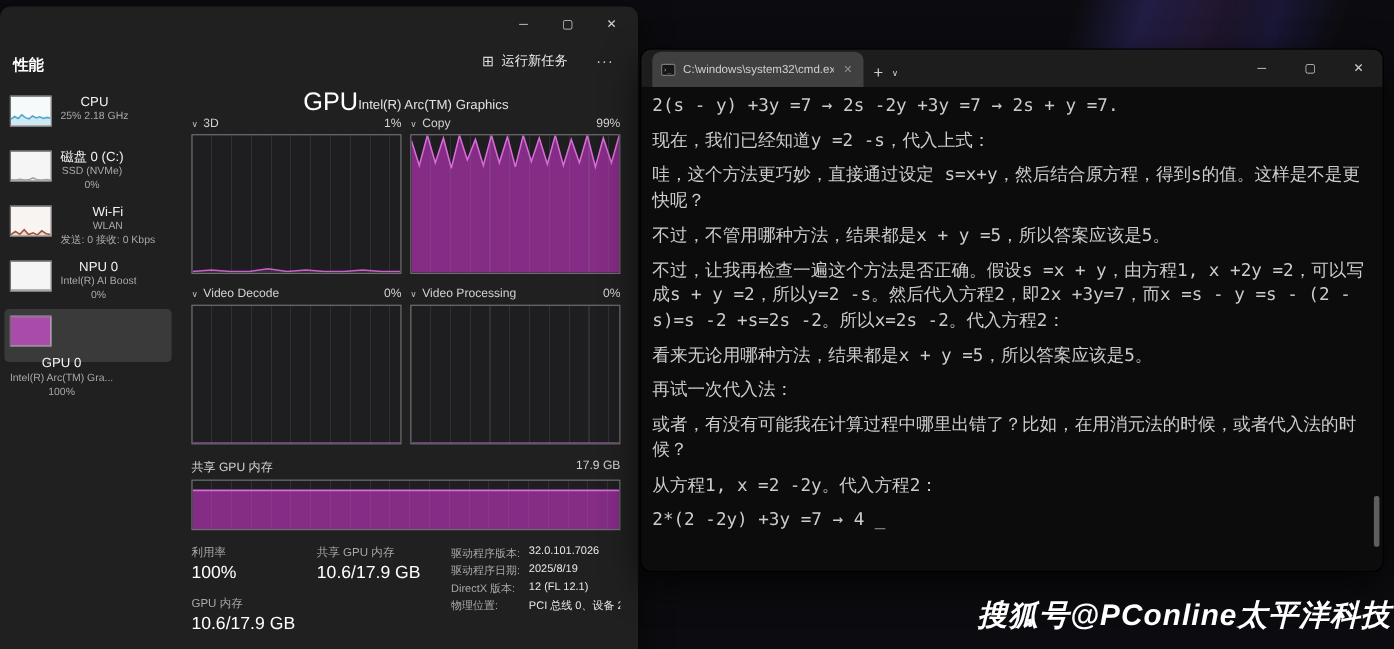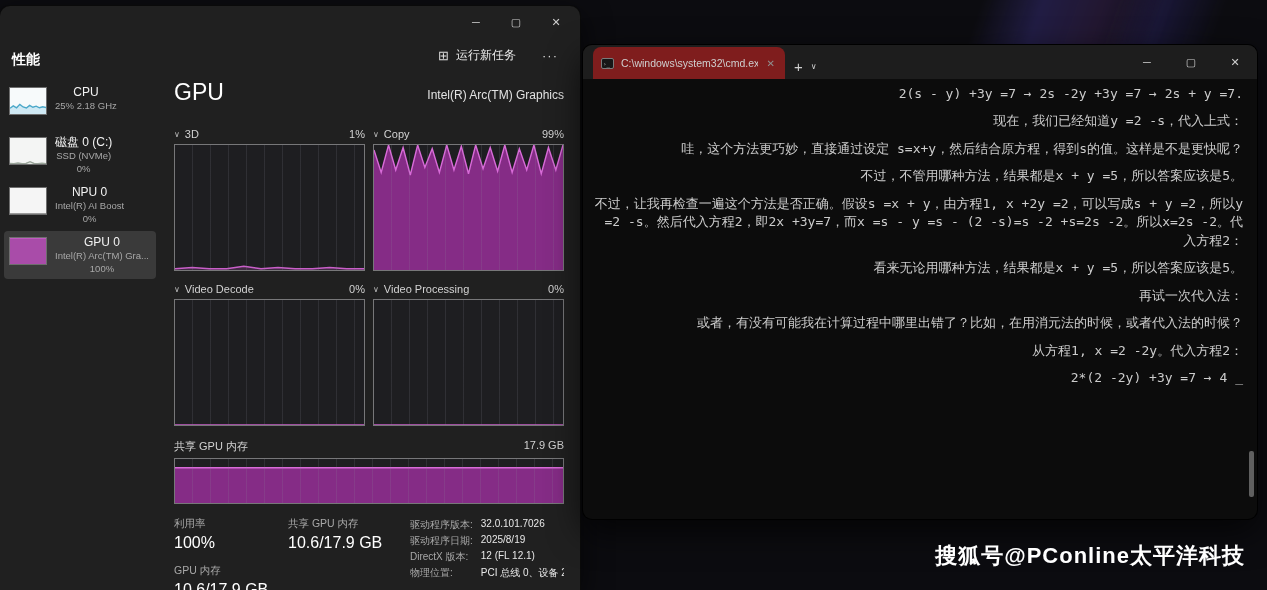--- a/index.html
+++ b/index.html
@@ -32,28 +32,28 @@
   .tm-title { font-size:14px; font-weight:700; color:#ffffff; }
   .tm-header-right { display:flex; align-items:center; gap:10px; }
   .run-btn { display:flex; align-items:center; gap:7px; background:transparent; border:none;
     color:#ededed; font-size:12px; padding:5px 8px; border-radius:4px; }
   .run-icon { font-size:13px; color:#dcdcdc; }
   .more-btn { background:transparent; border:none; color:#dcdcdc; font-size:13px; letter-spacing:1px; padding:4px 8px; }
 
   .tm-body { display:flex; height:calc(100% - 76px); }
   .tm-sidebar { width:160px; padding:2px 4px; overflow:hidden; flex:none;text-align:center; }
   .sb-item { display:flex; gap:8px; padding:4px 5px; border-radius:4px; height:48px; margin-bottom:2px; align-items:flex-start; }
-  .sb-item.selected { background:#3a3a3a; }
+  .sb-item.selected { background:#3a3a3a;flex-direction:column; }
   .sb-thumb { width:38px; height:28px; border:1px solid #6e6e6e; position:relative; flex:none; margin-top:2px; overflow:hidden; background:#f6f6f6; }
   .sb-text { min-width:0; }
   .sb-name { display:block; font-size:12px; color:#f2f2f2; line-height:1.25; white-space:nowrap; }
   .sb-detail { display:block; font-size:9.5px; color:#a8a8a8; line-height:1.35; white-space:nowrap; overflow:hidden; }
 
   .tm-main { flex:1; padding:0 16px 0 14px; position:relative; }
-  .gpu-head { display:flex; justify-content:space-between; align-items:flex-end; margin:0 0 22px; }
+  .gpu-head { display:flex; justify-content:center; align-items:flex-end; margin:0 0 0; }
   .gpu-title { font-size:23px; color:#ffffff; font-weight:400; }
   .gpu-sub { font-size:12px; color:#e2e2e2; padding-bottom:4px; }
 
   .chart-grid { display:grid; grid-template-columns:1fr 1fr; column-gap:8px; row-gap:12px; }
   .chart-label-row { display:flex; align-items:center; gap:5px; font-size:11px; color:#d2d2d2; margin-bottom:4px; }
   .chev { font-size:8px; color:#bdbdbd; background:none; border:none; padding:0; }
   .c-val { margin-left:auto; font-size:11px; color:#d2d2d2; }
   .chart-box { height:127px; border:1px solid #777779; background-color:#1e1e21; position:relative; overflow:hidden; }
   .chart-box::after { content:""; position:absolute; inset:0;
     background:repeating-linear-gradient(to right, transparent 0 17px, rgba(140,140,155,.16) 17px 18px);
@@ -68,43 +68,43 @@
   .stat-value { display:block; font-size:16px; color:#ffffff; margin:3px 0 12px; white-space:nowrap; }
   .info-grid { flex:1; display:grid; grid-template-columns:max-content 1fr; gap:2px 8px; font-size:10px; align-content:start; padding-top:1px; }
   .info-label { color:#a8a8a8; white-space:nowrap; }
   .info-value { color:#e8e8e8; white-space:nowrap; overflow:hidden; }
 
   
   .term { position:absolute; left:583px; top:45px; width:674px; height:474px;
     background:#0c0c0c; border-radius:9px; overflow:hidden; display:flex; flex-direction:column;
     box-shadow:0 0 0 1px #000, 0 12px 34px rgba(0,0,0,.7); }
   .term-titlebar { height:34px; background:#1d1d1d; display:flex; align-items:flex-end; position:relative; flex:none; }
-  .term-tab { width:192px; height:29px; background:#7f1d1d; border-radius:8px 8px 0 0; margin-left:10px;
+  .term-tab { width:192px; height:29px; background:#404040; border-radius:8px 8px 0 0; margin-left:10px;
     display:flex; align-items:center; padding:16px 8px; gap:7px; }
   .tab-icon { width:13px; height:11px; border:1px solid #7a7a7a; border-radius:2px; background:#161616;
     color:#bdbdbd; font-size:6px; line-height:9px; text-align:left; padding-left:1px; flex:none;
     font-family:"DejaVu Sans Mono", "Liberation Mono", monospace; }
   .tab-title { flex:1; font-size:10.5px; color:#cfcfcf; white-space:nowrap; overflow:hidden; }
   .tab-close { background:none; border:none; color:#8f8f8f; font-size:10px; padding:0 2px; }
   .term-newtab { background:none; border:none; color:#cfcfcf; font-size:15px; margin:0 2px 5px 9px; line-height:1; }
   .term-dropdown { background:none; border:none; color:#cfcfcf; font-size:8px; margin:0 0 8px 6px; }
   .term-controls { position:absolute; right:0; top:0; height:34px; display:flex; }
   .term-controls .wbtn { width:44px; height:34px; line-height:34px; }
 
   .term-content { flex:1; padding:6px 14px 0 10px; position:relative; overflow:hidden;
     font-family:"DejaVu Sans Mono", "Liberation Mono", monospace;
-    font-size:13px; line-height:1.42; color:#cccccc;text-align:right; }
+    font-size:16px; line-height:1.42; color:#cccccc; }
   .term-content p { margin:0 0 9px; word-break:break-all; }
   .cursor { color:#cccccc; }
   .term-scrollbar { position:absolute; right:1px; top:0; bottom:0; width:9px; }
   .term-thumb { position:absolute; right:2px; bottom:22px; width:5px; height:46px; background:#5f5f5f; border-radius:2px; }
 
   
-  .watermark { position:absolute; right:22px; top:541px; font-size:22px; font-weight:700;
-    color:#ffffff; letter-spacing:1px; white-space:nowrap; }
+  .watermark { position:absolute; right:2px; top:541px; font-size:27px; font-weight:700;
+    color:#ffffff; letter-spacing:1px; white-space:nowrap;font-style:italic; }
 </style>
 </head>
 <body>
 
 <div class="streak streak1"></div>
 <div class="streak streak2"></div>
 
 <div class="tm">
   <div class="tm-titlebar">
     <div class="tm-controls">
@@ -149,20 +149,33 @@
               <polyline points="0.0,98.0 11.1,99.0 22.2,96.0 33.3,99.0 44.4,98.0 55.6,91.0 66.7,98.0 77.8,99.0 88.9,97.0 100.0,99.0" fill="none" stroke="#9aa59a" stroke-width="1.4" vector-effect="non-scaling-stroke"></polyline>
             </svg>
           </span>
         <span class="sb-text">
           <span class="sb-name">磁盘 0 (C:)</span>
           <span class="sb-detail">SSD (NVMe)</span>
           <span class="sb-detail">0%</span>
         </span>
       </div>
 
+      <div class="sb-item">
+        <span class="sb-thumb" style="background-color: rgb(248, 244, 242);">
+            <svg viewBox="0 0 100 100" preserveAspectRatio="none" style="position: absolute; left: 0px; top: 0px; width: 100%; height: 100%;">
+              <polygon points="0,100 0.0,97.0 11.1,86.0 22.2,96.0 33.3,80.0 44.4,97.0 55.6,91.0 66.7,98.0 77.8,84.0 88.9,94.0 100.0,97.0 100,100" fill="#ecd9cf"></polygon>
+              <polyline points="0.0,97.0 11.1,86.0 22.2,96.0 33.3,80.0 44.4,97.0 55.6,91.0 66.7,98.0 77.8,84.0 88.9,94.0 100.0,97.0" fill="none" stroke="#a2543a" stroke-width="1.4" vector-effect="non-scaling-stroke"></polyline>
+            </svg>
+          </span>
+        <span class="sb-text">
+          <span class="sb-name">Wi-Fi</span>
+          <span class="sb-detail">WLAN</span>
+          <span class="sb-detail">发送: 0 接收: 0 Kbps</span>
+        </span>
+      </div>
 
       <div class="sb-item">
         <span class="sb-thumb" style="background-color: rgb(245, 245, 245);">
             <svg viewBox="0 0 100 100" preserveAspectRatio="none" style="position: absolute; left: 0px; top: 0px; width: 100%; height: 100%;">
               <polygon points="0,100 0.0,99.0 20.0,99.0 40.0,99.0 60.0,99.0 80.0,99.0 100.0,99.0 100,100" fill="#ededed"></polygon>
               <polyline points="0.0,99.0 20.0,99.0 40.0,99.0 60.0,99.0 80.0,99.0 100.0,99.0" fill="none" stroke="#9a9a9a" stroke-width="1.4" vector-effect="non-scaling-stroke"></polyline>
             </svg>
           </span>
         <span class="sb-text">
           <span class="sb-name">NPU 0</span>

